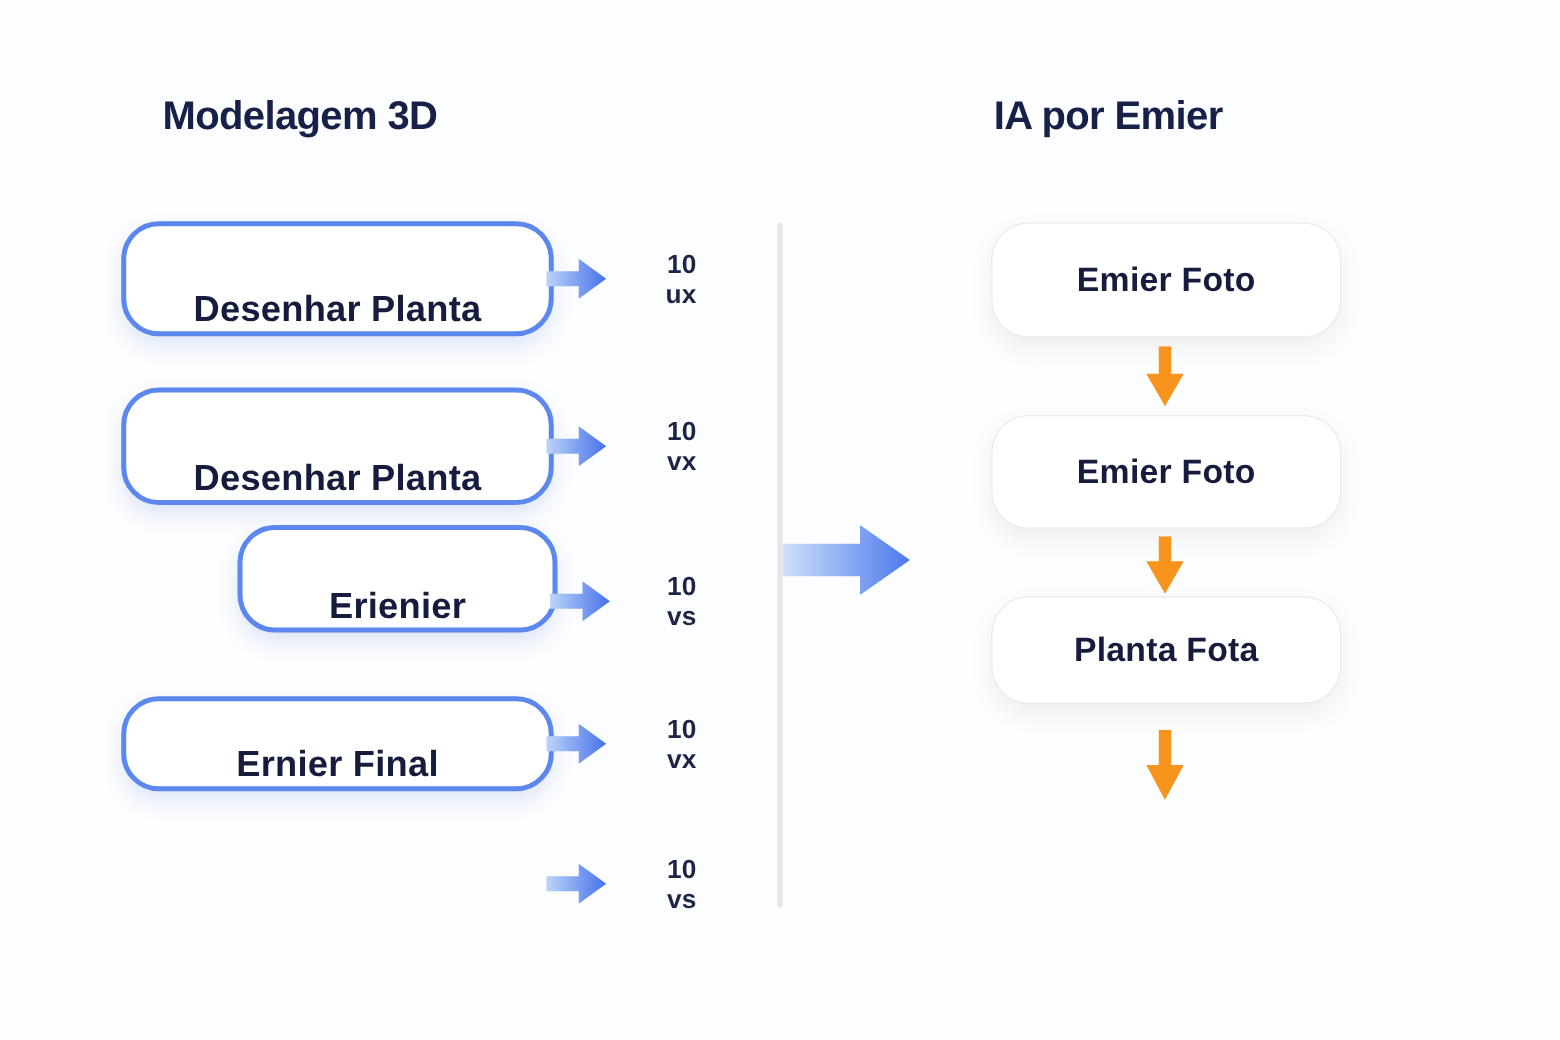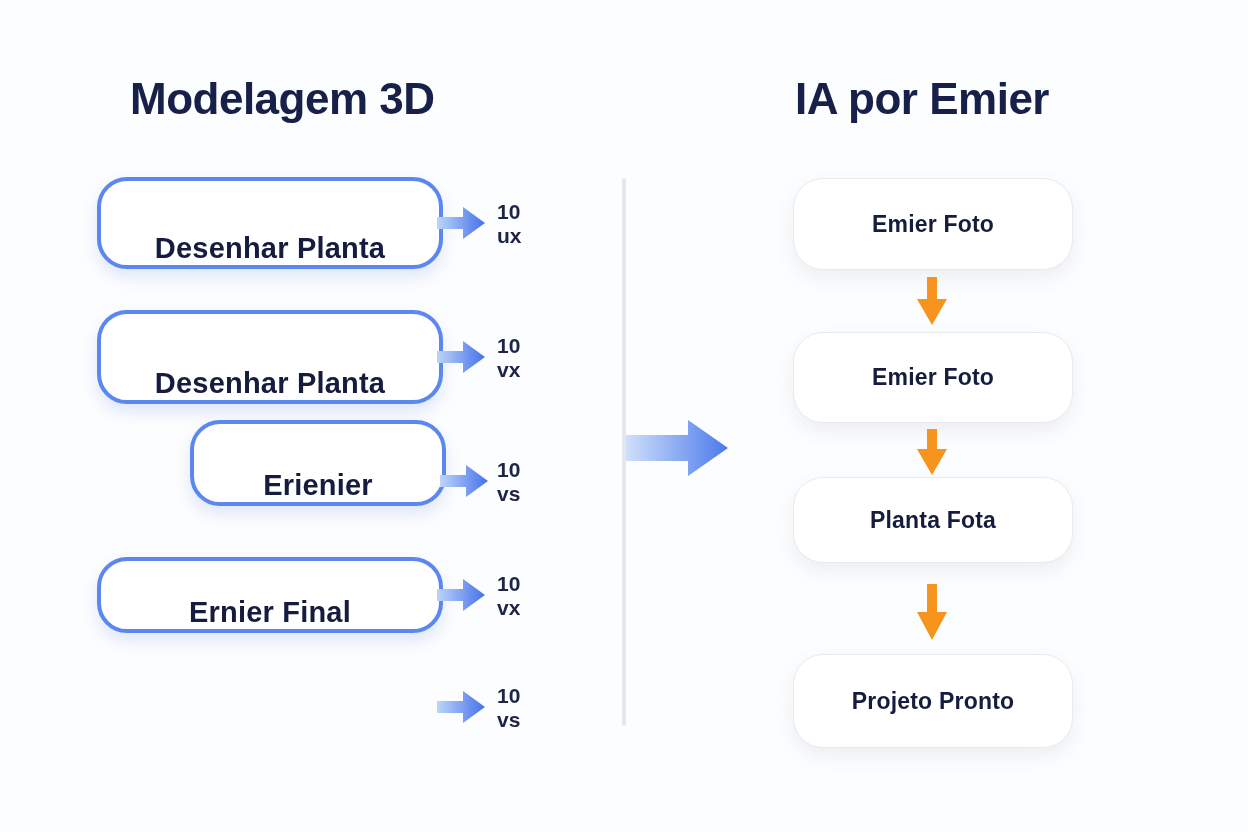--- a/index.html
+++ b/index.html
@@ -5,21 +5,21 @@
   html,body{margin:0;padding:0;}
   body{
     width:1248px;height:832px;position:relative;overflow:hidden;
     background:#fcfdfe;
     font-family:"Liberation Sans", sans-serif;
     color:#1a2149;
   }
   .canvas{position:absolute;inset:0;}
   .col-title{
     position:absolute;
-    font-size:44px;font-weight:700;letter-spacing:-0.5px;
+    font-size:32px;font-weight:700;letter-spacing:-0.5px;
     color:#172048;white-space:nowrap;
   }
   .title-left{left:130px;top:74px;}
   .title-right{left:795px;top:74px;}
 
   .lbox{
     position:absolute;background:#ffffff;
     border:4px solid #5b87ee;border-radius:30px;
     box-shadow:0 8px 16px rgba(90,130,235,0.18);
     display:flex;align-items:flex-end;justify-content:center;
@@ -27,27 +27,27 @@
   }
   .lbox span{font-size:29px;font-weight:700;color:#151c3d;letter-spacing:0.2px;}
 
   .rbox{
     position:absolute;left:793px;width:280px;background:#ffffff;
     border:1px solid #e8eaee;border-radius:30px;
     box-shadow:0 8px 18px rgba(100,110,130,0.10);
     display:flex;align-items:center;justify-content:center;
     box-sizing:border-box;
   }
-  .rbox span{font-size:23px;font-weight:700;color:#151c3d;letter-spacing:0.2px;}
+  .rbox span{font-size:27px;font-weight:700;color:#151c3d;letter-spacing:0.2px;}
 
   .step-arrow{position:absolute;width:48px;height:36px;}
   .metric{
     position:absolute;left:497px;width:60px;
     font-size:21px;font-weight:600;color:#1d2547;line-height:1.12;
-    text-align:left;
+    text-align:right;
   }
   .divider{
     position:absolute;left:622px;top:178px;width:4px;height:548px;
     background:#e4e6ea;border-radius:2px;
   }
   .big-arrow{position:absolute;left:626px;top:418px;width:102px;height:60px;}
   .down-arrow{position:absolute;}
   svg{display:block;}
 </style>
 </head>
@@ -160,17 +160,14 @@
 
   <div class="rbox" style="top:477px;height:86px">
     <span>Planta Fota</span>
   </div>
   <div class="down-arrow" style="left:914px;top:584px">
     <svg width="36" height="56" viewBox="0 0 36 56">
         <path d="M13 0 h10 v28 h10 l-15 28 -15 -28 h10 z" fill="#f7941e"></path>
       </svg>
   </div>
 
-  <div class="rbox" style="top:654px;height:94px">
-    <span>Projeto Pronto</span>
-  </div>
 
 </div>
 
 </body></html>

